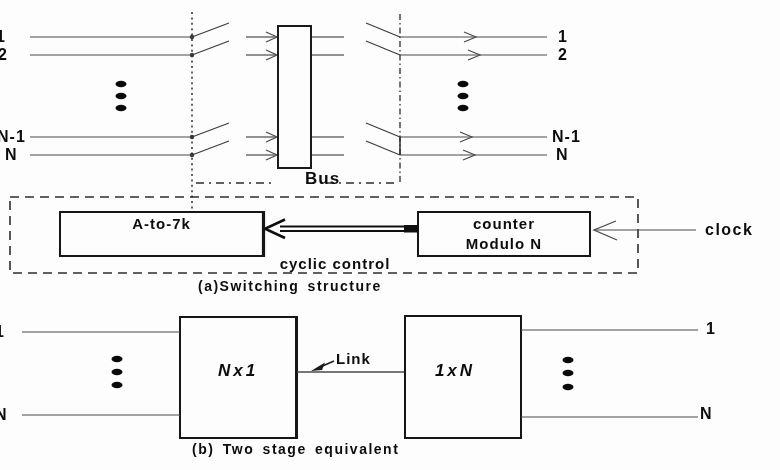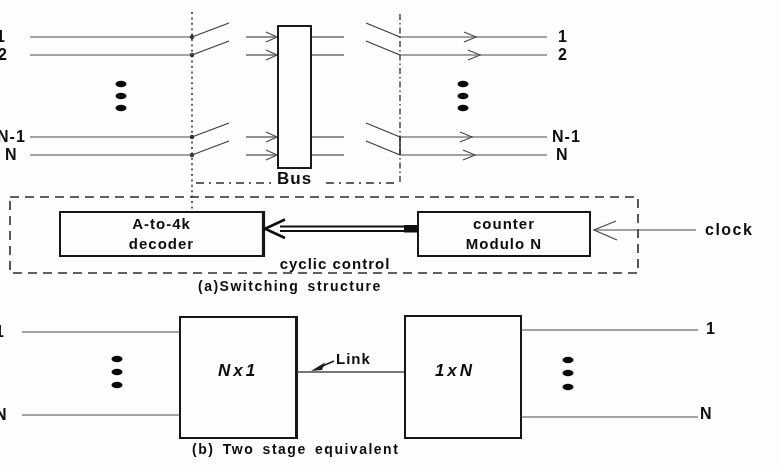--- a/index.html
+++ b/index.html
@@ -10,21 +10,21 @@
   #wires{position:absolute;left:0;top:0;}
   .lbl{
     position:absolute;font-weight:bold;color:#0d0d0d;white-space:nowrap;
     font-size:15px;letter-spacing:1px;line-height:1.1;
   }
   .port{font-size:16px;}
   .boxlbl{text-align:center;font-size:15px;letter-spacing:1px;}
   .boxlbl div{line-height:20px;}
   .stage-lbl{text-align:center;font-size:17px;letter-spacing:3px;font-style:italic;}
   .caption{font-size:14px;letter-spacing:1.5px;word-spacing:3px;}
-  .bus-lbl{font-size:17px;letter-spacing:1px;}
+  .bus-lbl{font-size:17px;letter-spacing:1px;margin-left:28px;}
   .clock-lbl{font-size:16px;letter-spacing:1.5px;}
 </style>
 </head>
 <body>
 
 <div id="frame">
 
   <svg id="wires" width="780" height="470" viewBox="0 0 780 470">
 
     <g stroke="#4a4a4a" stroke-width="1.2" fill="none">
@@ -159,22 +159,21 @@
   <div class="lbl port" style="left:5px;top:146px">N</div>
 
   <div class="lbl port" style="left:558px;top:28px">1</div>
   <div class="lbl port" style="left:558px;top:46px">2</div>
   <div class="lbl port" style="left:552px;top:128px">N-1</div>
   <div class="lbl port" style="left:556px;top:146px">N</div>
 
   <div class="lbl bus-lbl" style="left:277px;top:170px">Bus</div>
 
   <div class="lbl boxlbl" style="left:60px;top:214px;width:203px">
-    <div>A-to-4k</div>
-    <div>decoder</div>
+    <div>A-to-7k</div>
   </div>
 
   <div class="lbl boxlbl" style="left:418px;top:214px;width:172px">
     <div>counter</div>
     <div>Modulo N</div>
   </div>
 
   <div class="lbl" style="left:235px;top:256px;width:200px;text-align:center">cyclic control</div>
 
   <div class="lbl clock-lbl" style="left:705px;top:221px">clock</div>

